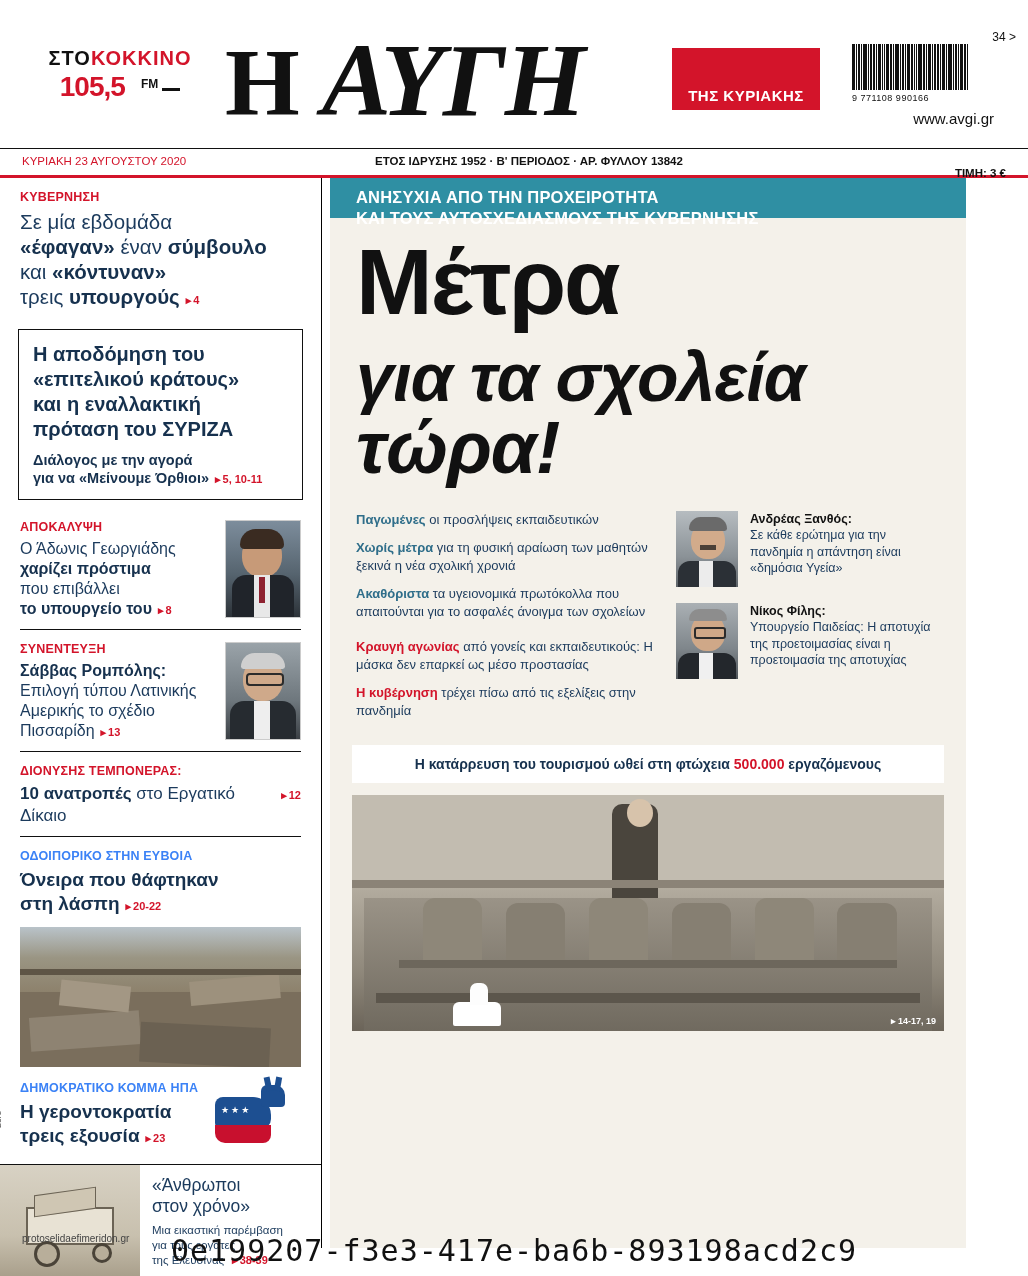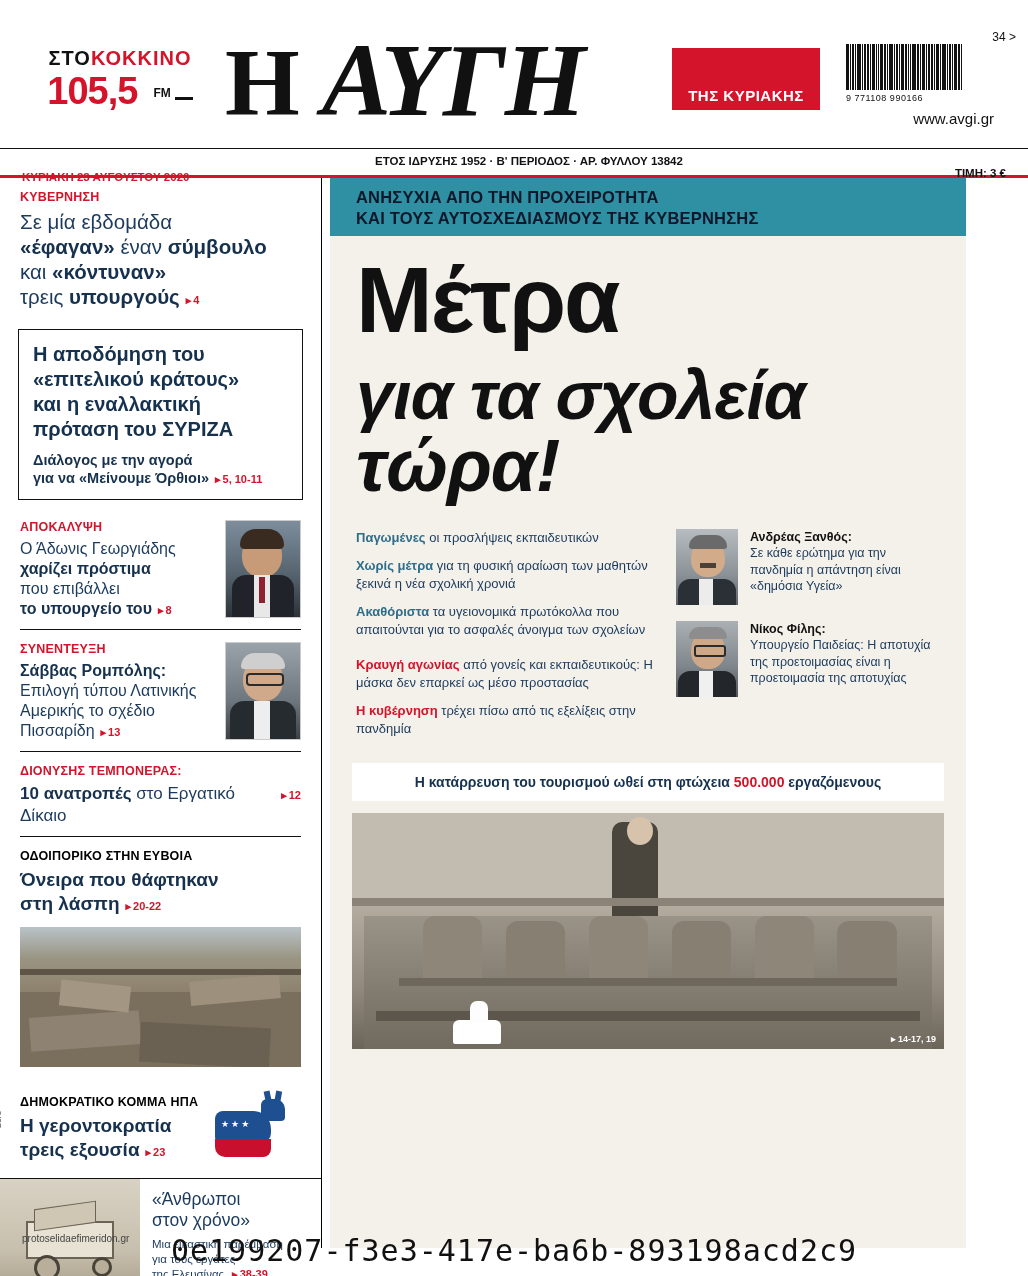--- a/index.html
+++ b/index.html
@@ -12,52 +12,52 @@
     position:relative;
   }
   .page{position:relative;width:1028px;height:1276px;}
 
   
   .masthead{position:relative;height:148px;}
   .radio-logo{position:absolute;left:40px;top:48px;width:160px;text-align:center;}
   .radio-logo .sto{font-weight:bold;font-size:20px;letter-spacing:1px;color:#111;line-height:1;}
   .radio-logo .sto .red{color:#d3142a;}
   .radio-freq{display:flex;align-items:flex-end;justify-content:center;margin-top:6px;}
-  .radio-freq .num{color:#d3142a;font-size:38px;font-weight:bold;line-height:0.9;letter-spacing:-1px;}
+  .radio-freq .num{color:#d3142a;font-size:28px;font-weight:bold;line-height:0.9;letter-spacing:-1px;}
   .radio-freq .fm{color:#111;font-size:12px;font-weight:bold;margin-left:16px;margin-bottom:8px;}
   .radio-freq .dash{display:inline-block;width:18px;height:3px;background:#111;margin-left:4px;margin-bottom:8px;}
 
   .title-block{position:absolute;left:225px;top:28px;}
   .title-h{font-family:"Liberation Serif", serif;font-weight:bold;font-size:96px;line-height:1;letter-spacing:-2px;}
   .title-main{font-family:"Liberation Serif", serif;font-weight:bold;font-style:italic;font-size:104px;line-height:1;letter-spacing:-1px;}
   .masthead-row{display:flex;align-items:baseline;}
   .sunday-badge{position:absolute;left:672px;top:48px;background:#d3142a;color:#fff;width:148px;height:62px;}
   .sunday-badge span{position:absolute;bottom:6px;left:0;width:100%;text-align:center;font-size:15px;font-weight:bold;letter-spacing:0.5px;}
 
-  .barcode-wrap{position:absolute;right:32px;top:44px;text-align:right;}
+  .barcode-wrap{position:absolute;right:26px;top:44px;text-align:right;}
   .barcode{height:46px;width:150px;display:flex;align-items:stretch;gap:1px;overflow:hidden;}
   .barcode i{display:block;background:#111;}
   .barcode-num{font-size:9px;letter-spacing:0.5px;margin-top:3px;text-align:left;}
   .issue-sm{position:absolute;right:12px;top:30px;font-size:12px;}
   .site{position:absolute;right:34px;top:110px;font-size:15px;color:#111;}
 
   
   .infobar{position:relative;height:26px;border-top:1px solid #111;border-bottom:3px solid #d3142a;font-size:11.5px;}
-  .infobar .left{position:absolute;left:22px;top:6px;color:#d3142a;font-weight:bold;margin-top:16px;}
+  .infobar .left{position:absolute;left:22px;top:6px;color:#d3142a;font-weight:normal;}
   .infobar .center{position:absolute;left:375px;top:6px;font-weight:bold;color:#111;}
   .infobar .right{position:absolute;right:22px;top:18px;font-weight:bold;}
 
   
   .content{position:relative;height:1070px;}
   .col-left{position:absolute;left:0;top:0;width:322px;height:1070px;border-right:1px solid #000;box-sizing:border-box;}
   .col-right{position:absolute;left:330px;top:0;width:636px;height:1070px;background:#f4f1ea;}
 
   
   .kicker{color:#d3142a;font-weight:bold;font-size:12.5px;letter-spacing:0.2px;margin-bottom:5px;}
-  .kicker.dark{color:#000000;}
+  .kicker.dark{color:#3b82f6;}
   .lead{font-size:20.5px;line-height:1.22;color:#1b3a5c;}
   .lead b{color:#16314e;}
   .pg{color:#d3142a;font-weight:bold;font-size:11px;white-space:nowrap;}
   .pg:before{content:"\25B8";margin-right:2px;}
 
   .item{padding:12px 20px 10px 20px;}
   .rule{height:1px;background:#111;margin:0 20px;}
 
   .boxed{margin:10px 18px 8px 18px;border:1px solid #111;padding:12px 14px 12px 14px;}
   .boxed .t{font-size:20px;line-height:1.25;color:#16314e;font-weight:bold;}
@@ -77,21 +77,21 @@
   .bottom-art{position:relative;margin-top:6px;height:118px;border-top:1px solid #111;display:flex;}
   .bottom-art .pic{width:140px;height:118px;position:relative;overflow:hidden;background:#cfc8b8;}
   .bottom-art .cap{flex:1;padding:10px 14px 0 12px;}
   .bottom-art .cap .big{font-size:17.5px;line-height:1.2;color:#1b3a5c;}
   .bottom-art .cap .small{margin-top:6px;font-size:11.5px;line-height:1.3;color:#1b3a5c;}
 
   .sidecode{position:absolute;left:3px;bottom:120px;font-size:9px;color:#555;transform:rotate(-90deg);transform-origin:left bottom;}
   .proto{position:absolute;left:22px;bottom:4px;font-size:10px;color:#444;}
 
   
-  .topstrip{height:58px;background:#2f8fa3;color:#0f172a;padding:9px 0 0 26px;box-sizing:border-box;}
+  .topstrip{height:40px;background:#2f8fa3;color:#ffffff;padding:9px 0 0 26px;box-sizing:border-box;}
   .topstrip div{font-size:16.5px;font-weight:bold;line-height:1.25;letter-spacing:0.2px;}
 
   .headline{padding:22px 26px 0 26px;}
   .headline .l1{font-size:92px;font-weight:bold;line-height:0.92;letter-spacing:-2px;}
   .headline .l2{font-size:68px;font-weight:bold;font-style:italic;line-height:1.0;letter-spacing:-1px;margin-top:18px;}
   .headline .l3{font-size:74px;font-weight:bold;font-style:italic;line-height:1.0;letter-spacing:-1px;}
 
   .bullets{position:relative;margin:26px 26px 0 26px;display:flex;}
   .bullets .left{width:300px;}
   .bullets .right{flex:1;padding-left:20px;}
@@ -305,21 +305,21 @@
       <div class="photo-block">
         <div style="position:absolute;inset:0;background:linear-gradient(180deg,#b9c3c9 0%,#9a9583 22%,#8a7d67 52%,#6e6354 100%);"></div>
         <div style="position:absolute;left:0;top:46%;width:100%;height:54%;background:#7a6e5c;"></div>
         <div style="position:absolute;left:10px;top:62%;width:110px;height:34px;background:#8e8372;transform:rotate(-4deg);"></div>
         <div style="position:absolute;left:120px;top:70%;width:130px;height:40px;background:#6b6152;transform:rotate(3deg);"></div>
         <div style="position:absolute;left:40px;top:40%;width:70px;height:26px;background:#a39784;transform:rotate(6deg);"></div>
         <div style="position:absolute;left:170px;top:36%;width:90px;height:24px;background:#9d917d;transform:rotate(-5deg);"></div>
         <div style="position:absolute;left:0;top:30%;width:100%;height:6px;background:#5e5546;"></div>
       </div>
 
-      <div class="item" style="padding-top:28px;">
+      <div class="item" style="padding-top:14px;">
         <div style="display:flex;gap:10px;align-items:flex-start;">
           <div style="flex:1;">
             <div class="kicker dark">ΔΗΜΟΚΡΑΤΙΚΟ ΚΟΜΜΑ ΗΠΑ</div>
             <div class="small-lead" style="font-size:19px;">
               <div><b>Η γεροντοκρατία</b></div>
               <div style="display:flex;align-items:baseline;gap:6px;">
                 <b>τρεις εξουσία</b>
                 <span class="pg">23</span>
               </div>
             </div>

